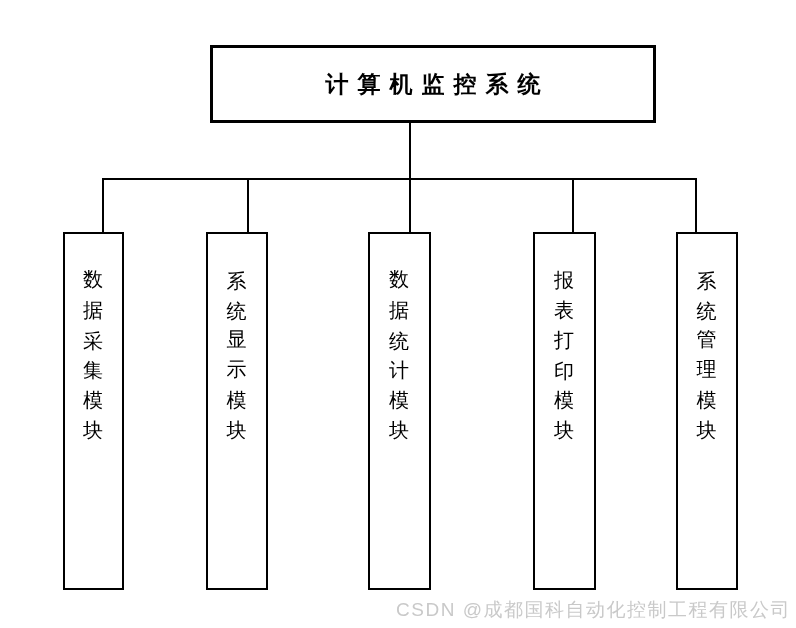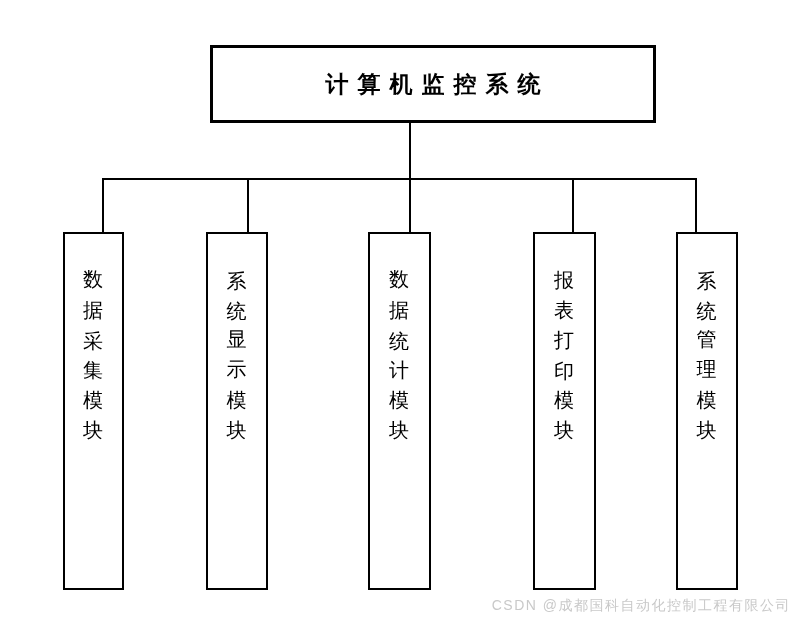--- a/index.html
+++ b/index.html
@@ -64,21 +64,21 @@
     padding-top: 20px;
     color: #000000;
     white-space: nowrap;
   }
   
   .watermark {
     position: absolute;
     top: 597px;
     right: 5px;
     font-family: "Liberation Sans", "DejaVu Sans", sans-serif;
-    font-size: 14px;
+    font-size: 19px;
     letter-spacing: 1.5px;
     color: #c9c9c9;
     white-space: nowrap;
   }
 </style>
 </head>
 <body>
 
 <div class="canvas">
 

